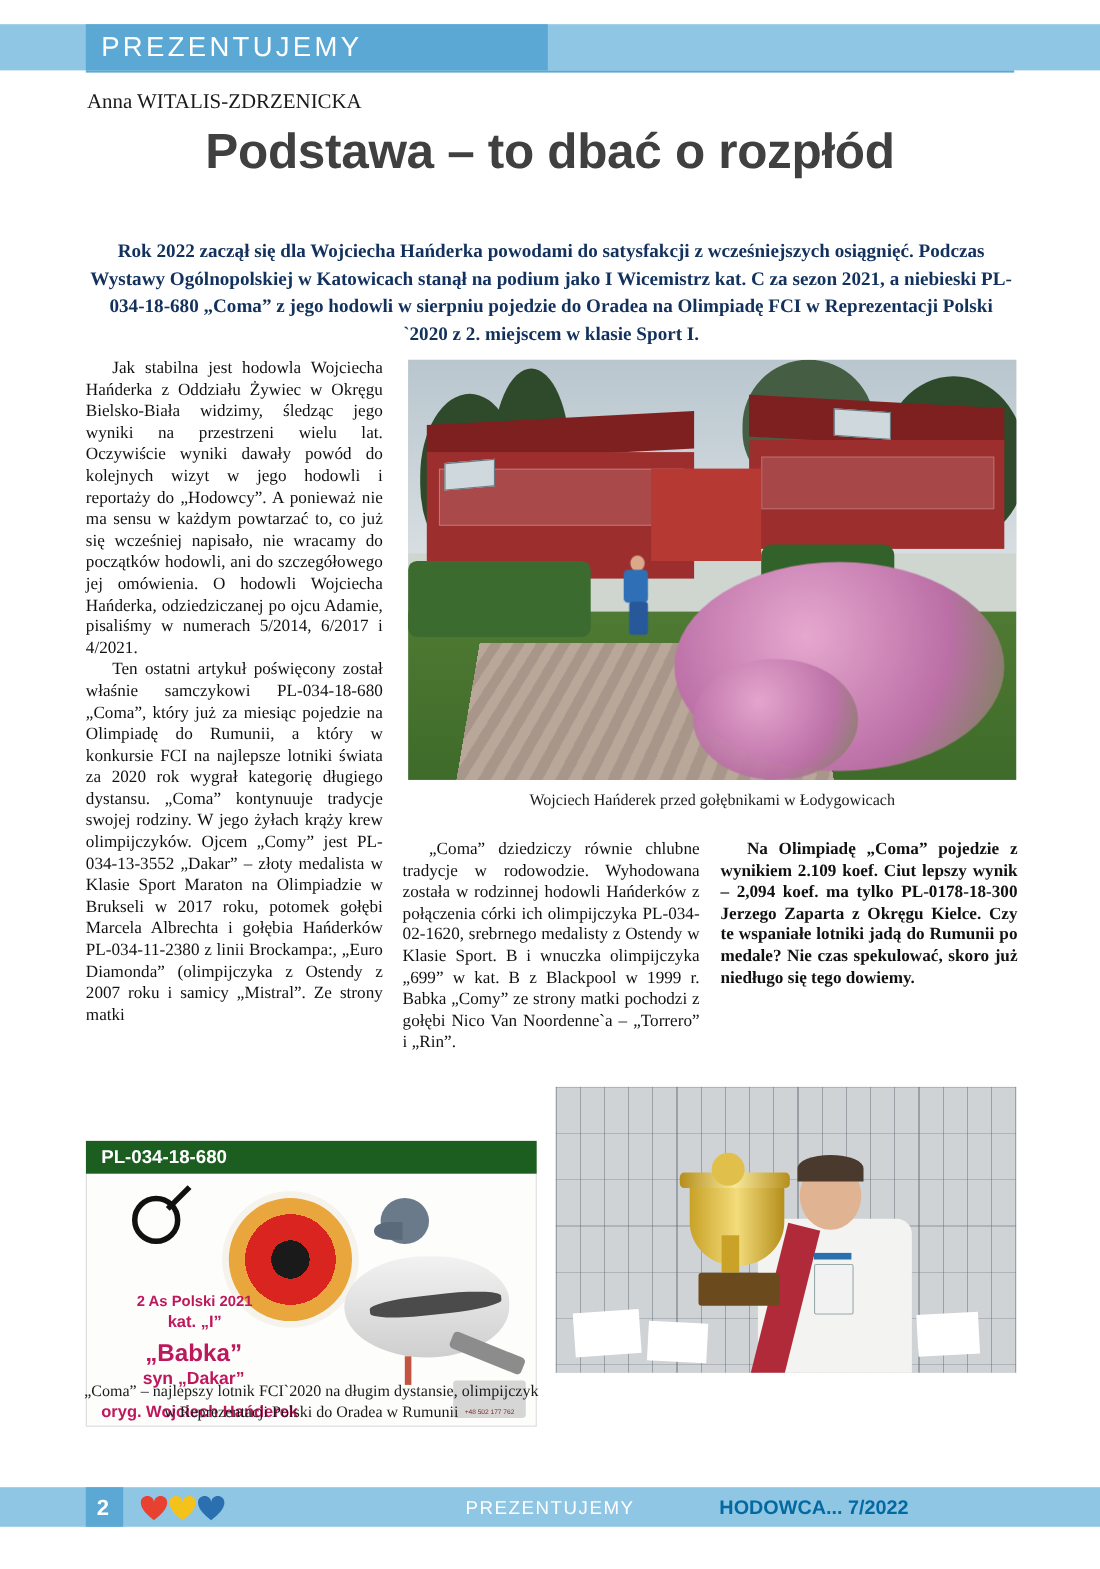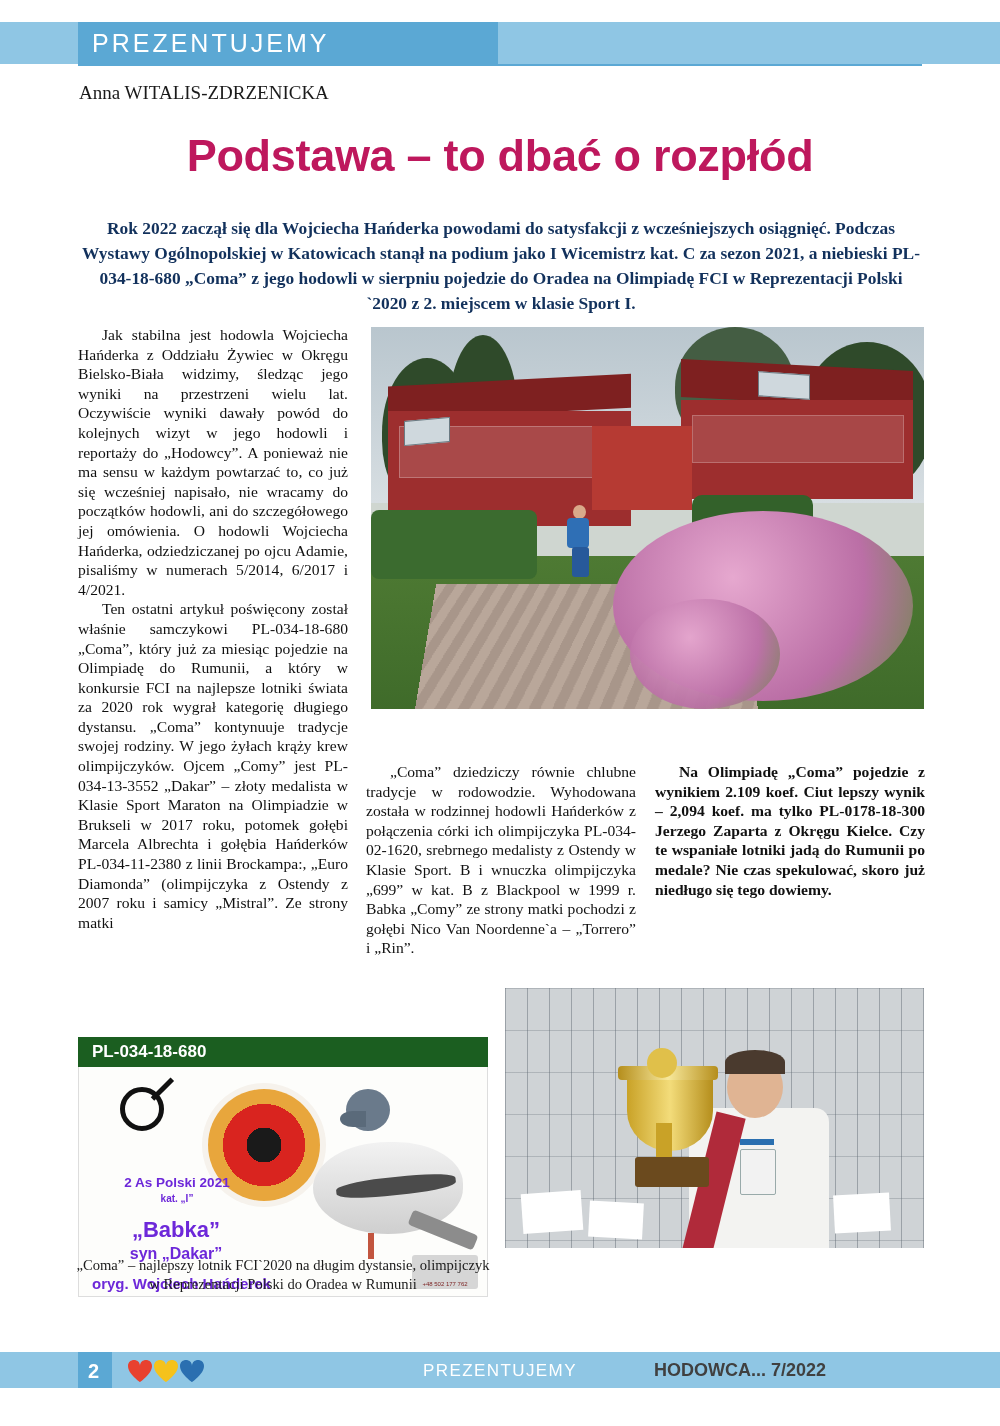--- a/index.html
+++ b/index.html
@@ -61,28 +61,28 @@
     position: absolute;
     top: 82px;
     left: 79px;
     font-size: 19px;
     color: #1a1a1a;
     font-family: "Liberation Serif", serif;
   }
 
   .headline {
     position: absolute;
-    top: 130px;
+    top: 112px;
     left: 0;
     width: 1000px;
     text-align: center;
     font-family: "Liberation Sans", sans-serif;
     font-size: 45px;
     font-weight: bold;
-    color: #be185d;
+    color: #404040;
     letter-spacing: -0.3px;
   }
 
   .lead {
     position: absolute;
     top: 216px;
     left: 78px;
     width: 846px;
     text-align: center;
     font-size: 17.4px;
@@ -193,21 +193,21 @@
     letter-spacing: 1.4px;
     color: #ffffff;
   }
   .footer-right {
     position: absolute;
     top: 1360px;
     right: 78px;
     font-family: "Liberation Sans", sans-serif;
     font-size: 18px;
     font-weight: bold;
-    color: #404040;
+    color: #0369a1;
   }
   .footer-logo {
     position: absolute;
     top: 1352px;
     left: 122px;
     width: 96px;
     height: 40px;
   }
 
   
@@ -236,21 +236,21 @@
     background: radial-gradient(circle at 40% 35%, #e6a8cf, #bb6fa6 60%, #6d8a4a 100%);
   }
   .person-body { position:absolute; background:#2f6fb5; }
   .person-head { position:absolute; border-radius:50%; background:#d9a98a; }
 
   
   .ped-card { position:absolute; inset:0; background:#fdfdfb; border:1px solid #ddd; }
   .ped-band { position:absolute; left:0; top:0; width:100%; height:30px; background:#1b5e20; }
   .ped-ring { position:absolute; left:14px; top:5px; font-family:"Liberation Sans",sans-serif; color:#fff; font-weight:bold; font-size:17px; }
   .ped-eye  { position:absolute; border-radius:50%; }
-  .ped-text { position:absolute; font-family:"Liberation Sans",sans-serif; font-weight:bold; text-align:center; color:#6d28d9; }
+  .ped-text { position:absolute; font-family:"Liberation Sans",sans-serif; font-weight:bold; text-align:center; color:#be185d; }
   .pigeon-body { position:absolute; border-radius:50% 45% 50% 50%; background:#e8e8e8; }
   .pigeon-head { position:absolute; border-radius:50%; background:#5d6b7a; }
 
   
   .hall-bg { position:absolute; inset:0; background:#cfd3d6; }
   .cage-grid {
     position:absolute; inset:0;
     background-image:
       repeating-linear-gradient(to right, rgba(90,100,110,.45) 0 1px, transparent 1px 22px),
       repeating-linear-gradient(to bottom, rgba(90,100,110,.28) 0 1px, transparent 1px 42px);
@@ -317,40 +317,41 @@
     <div style="position:absolute;left:0%;top:48%;width:30%;height:18%;background:#3b6b2f;border-radius:8px;"></div>
     <div style="position:absolute;left:58%;top:44%;width:22%;height:16%;background:#33612a;border-radius:10px;"></div>
 
     <div class="person-head" style="left:36.5%;top:46.5%;width:13px;height:14px;"></div>
     <div class="person-body" style="left:35.5%;top:50%;width:22px;height:30px;background:#2f6fb5;border-radius:4px;"></div>
     <div class="person-body" style="left:36.3%;top:57.5%;width:17px;height:30px;background:#27599a;border-radius:3px;"></div>
 
     <div class="bush-pink" style="right:2%;bottom:2%;width:300px;height:190px;"></div>
     <div class="bush-pink" style="right:26%;bottom:0%;width:150px;height:110px;opacity:.9;"></div>
   </div>
+  <div class="caption caption-top">Wojciech Hańderek przed gołębnikami w Łodygowicach</div>
 
   <div class="photo photo-left">
     <div class="ped-card"></div>
     <div class="ped-band"></div>
     <div class="ped-ring">PL-034-18-680</div>
 
     <div style="position:absolute;left:42px;top:50px;width:34px;height:34px;border:5px solid #111;border-radius:50%;"></div>
     <div style="position:absolute;left:72px;top:34px;width:5px;height:28px;background:#111;transform:rotate(45deg);transform-origin:bottom;"></div>
 
     <div class="ped-eye" style="left:130px;top:52px;width:112px;height:112px;background:radial-gradient(circle at 50% 50%, #1a1a1a 0 22%, #d9241f 22% 52%, #e8a63c 52% 74%, #f2e4cf 74% 100%);box-shadow:0 0 0 6px #f6f2ec;"></div>
 
     <div class="pigeon-body" style="left:235px;top:105px;width:150px;height:92px;background:linear-gradient(180deg,#f2f2f2,#cfcfcf);"></div>
     <div class="pigeon-head" style="left:268px;top:52px;width:44px;height:42px;background:#6a7a8b;"></div>
     <div style="position:absolute;left:262px;top:74px;width:26px;height:16px;background:#5a6a7a;border-radius:50% 0 0 50%;"></div>
     <div style="position:absolute;left:258px;top:140px;width:120px;height:18px;background:#4b4b4b;border-radius:40%;transform:rotate(-6deg);"></div>
     <div style="position:absolute;left:330px;top:185px;width:70px;height:16px;background:#8c8c8c;border-radius:4px;transform:rotate(22deg);"></div>
     <div style="position:absolute;left:290px;top:196px;width:6px;height:26px;background:#c2553f;"></div>
 
     <div class="ped-text" style="left:24px;top:138px;width:150px;font-size:13.5px;">2 As Polski 2021</div>
-    <div class="ped-text" style="left:24px;top:156px;width:150px;font-size:10px;">kat. „I”</div>
+    <div class="ped-text" style="left:24px;top:156px;width:150px;font-size:15px;">kat. „I”</div>
     <div class="ped-text" style="left:18px;top:180px;width:160px;font-size:22px;">„Babka”</div>
     <div class="ped-text" style="left:18px;top:208px;width:160px;font-size:16px;">syn „Dakar”</div>
     <div class="ped-text" style="left:14px;top:238px;width:230px;font-size:15px;text-align:left;">oryg. Wojciech Hańderek</div>
 
     <div style="position:absolute;right:10px;bottom:8px;width:66px;height:34px;background:#d6d6d6;border-radius:3px;"></div>
     <div style="position:absolute;right:12px;bottom:10px;width:62px;font-size:6px;text-align:center;color:#7a1f1f;font-family:'Liberation Sans',sans-serif;">+48 502 177 762</div>
   </div>
   <div class="caption caption-left">„Coma” – najlepszy lotnik FCI`2020 na długim dystansie, olimpijczyk w Reprezentacji Polski do Oradea w Rumunii</div>
 
   <div class="photo photo-right">

